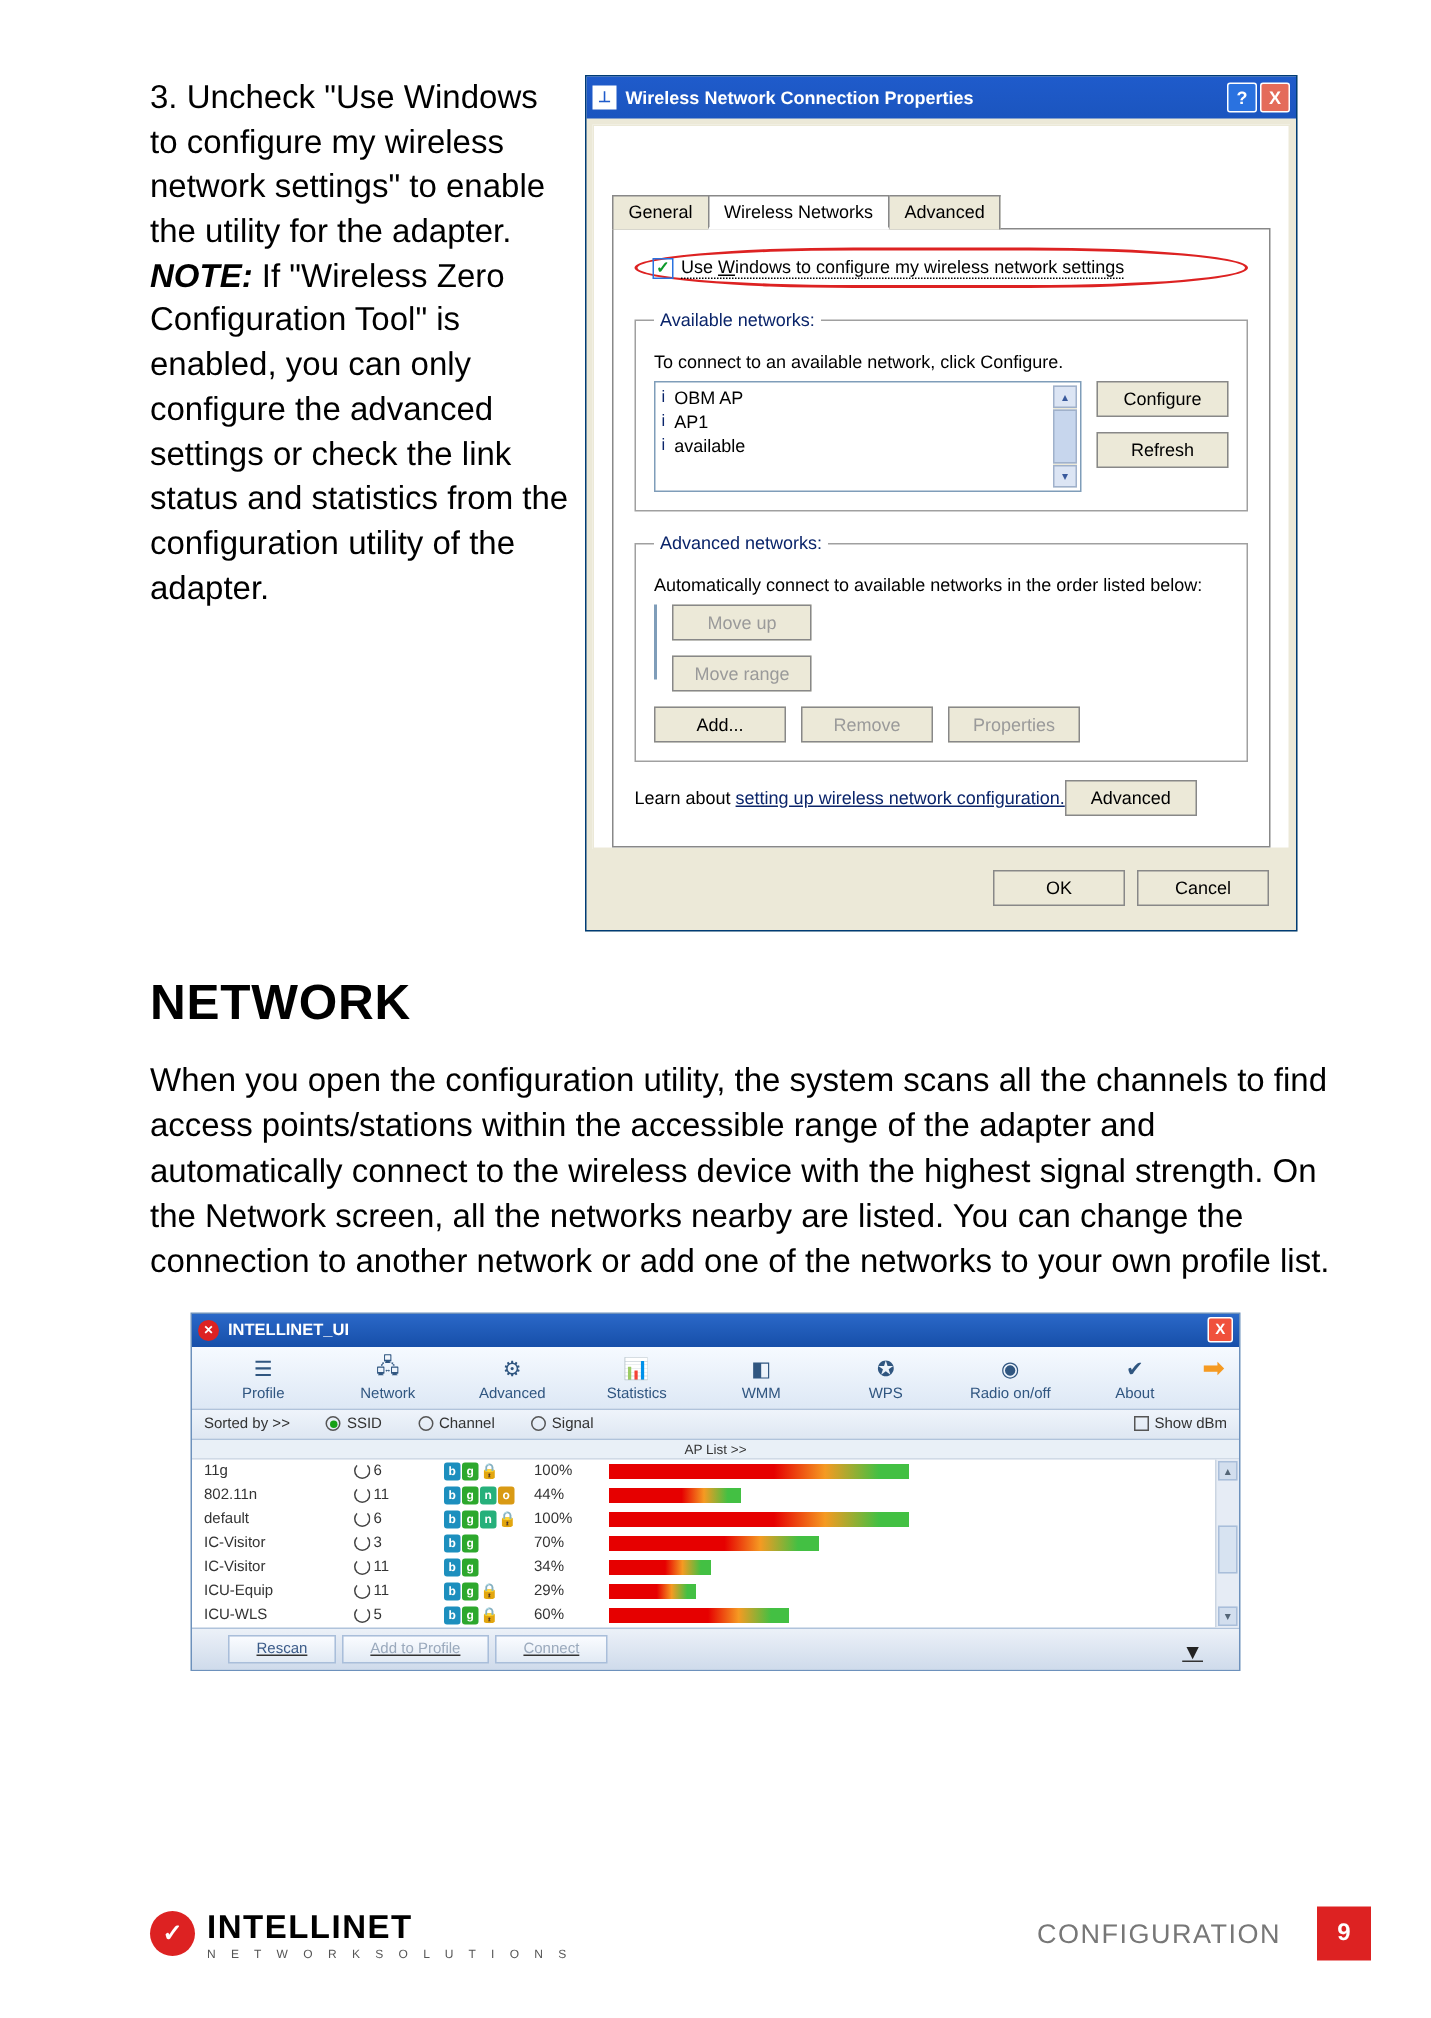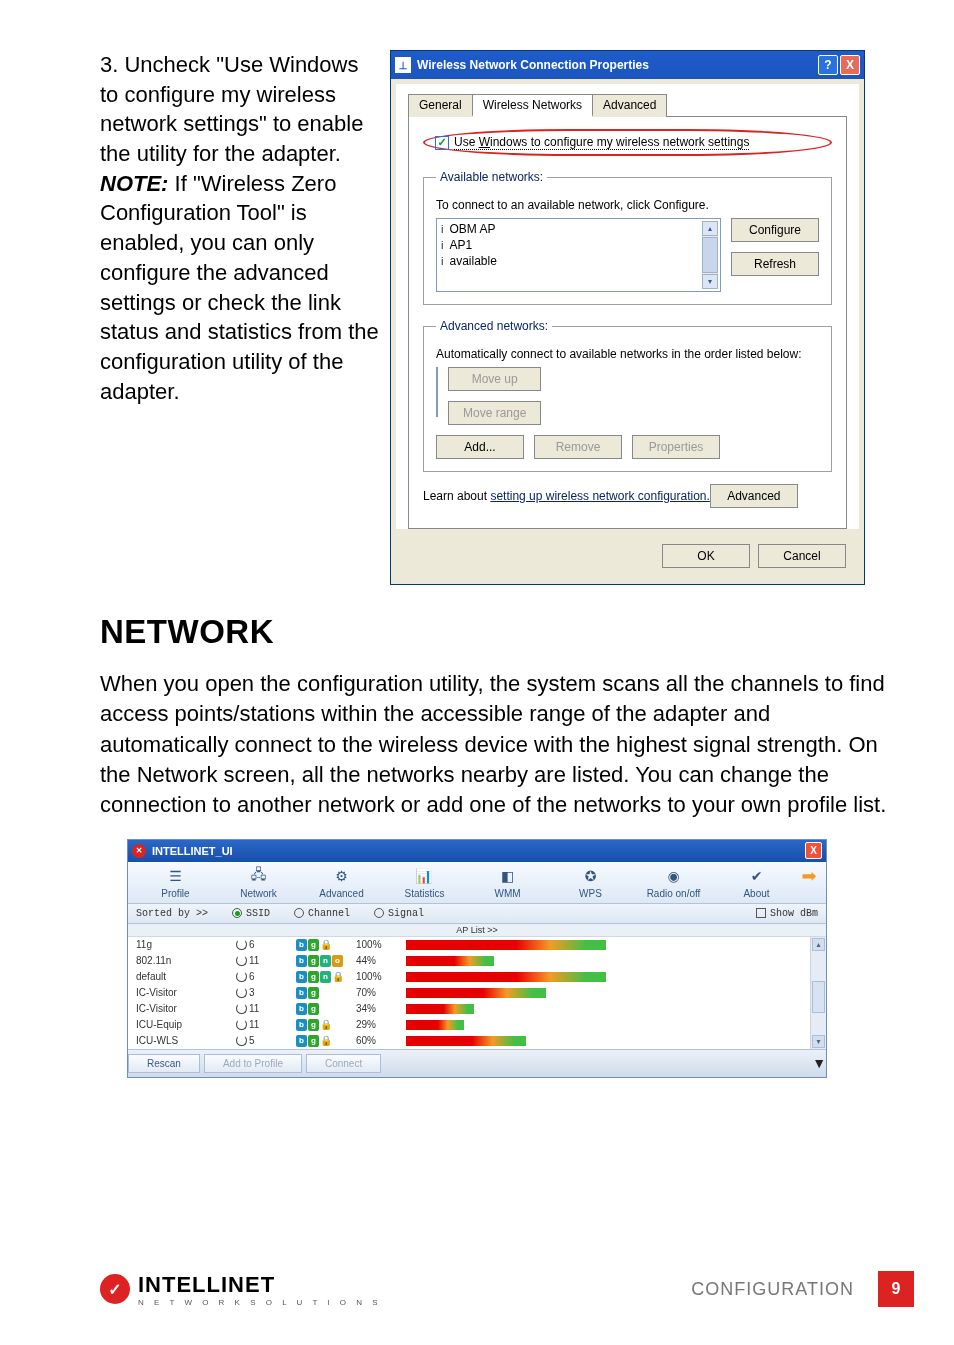--- a/index.html
+++ b/index.html
@@ -44,21 +44,21 @@
     width: 16px; height:16px; background:#fff; margin-right:6px;
     display:flex;align-items:center;justify-content:center;color:#1F5BCB;font-size:10px;font-weight:bold;
   }
   .dlg-title .t { flex:1; }
   .dlg-btns { display:flex; gap:2px;}
   .dlg-btns .b {
     width:20px;height:20px;background:#E46C5A;color:#fff;display:flex;align-items:center;justify-content:center;font-weight:bold;border:1px solid #fff;border-radius:2px;
   }
   .dlg-btns .help { background:#2A72E0; }
   .dlg-body { padding: 10px 12px 0 12px; background:#fff; margin:4px; border:1px solid #ECE9D8;}
-  .tabs { display:flex; font-size:12px; }
+  .tabs { display:flex; font-size:12px;margin-top:36px; }
   .tabs .tab {
     border:1px solid #888; border-bottom:none; padding:3px 10px;
     background:#ECE9D8; position:relative; margin-right:-1px;
   }
   .tabs .tab.active { background:#fff; border-bottom:2px solid #fff; z-index:2; font-weight:normal;}
   .tab-panel {
     border:1px solid #888; padding:12px 14px; background:#fff;
     margin-top:-1px;
   }
   .chk-row {
@@ -132,21 +132,21 @@
   }
   .tool { flex:1; display:flex; flex-direction:column; align-items:center; gap:2px; color:#305680;}
   .tool .ic { width:22px;height:20px;display:flex;align-items:center;justify-content:center;font-size:14px;color:#305680;}
   .tool.arrow { flex:0 0 22px; }
   .tool.arrow .ic { color:#F59A22; font-size:18px;}
 
   .sortbar {
     display:flex; align-items:flex-start;
     background: linear-gradient(#EFF4FB,#DEE7F2);
     border-bottom:1px solid #B0C3DB;
-    padding: 4px 8px; gap: 24px; font-family: Liberation Mono, monospace;
+    padding: 4px 8px; gap: 24px;
   }
   .sortbar .sb-lab {}
   .sb-opt { display:flex; align-items:center; gap:4px;}
   .radio { width:10px;height:10px;border-radius:50%;border:1px solid #555;display:inline-flex;align-items:center;justify-content:center;}
   .radio.sel::after { content:""; width:5px;height:5px;border-radius:50%;background:#16A016;}
   .cbx { width:10px;height:10px;border:1px solid #555;display:inline-block;}
   .aplist {
     text-align:center; font-size:9px; color:#333;
     background:#E9F0F7; padding:1px 0; border-bottom:1px solid #D0DAE6;
   }
@@ -176,24 +176,24 @@
     background: linear-gradient(90deg,#E60000 0%,#E60000 55%,#F59A22 72%,#43C043 90%);
   }
   .grid-wrap { display:flex; }
   .rows { flex:1; }
   .sscroll { width:16px;background:#E6ECF5;border-left:1px solid #CBD5E2;display:flex;flex-direction:column;}
   .sscroll .arr { height:13px;background:#D2DEEE;border:1px solid #A9BEDA;margin:1px;display:flex;align-items:center;justify-content:center;color:#567;font-size:8px;}
   .sscroll .trk { flex:1;margin:1px;background:#E6ECF5;position:relative;}
   .sscroll .th { position:absolute;top:28px;left:0;right:0;height:32px;background:#D7E3F1;border:1px solid #A9BEDA;}
 
   .iui-foot {
-    display:flex; align-items:center;
+    display:flex; align-items:flex-end;
     background: linear-gradient(#ECF1F8,#CFDBEB);
     border-top:1px solid #B0C3DB;
-    padding:4px 0; gap:4px;
+    padding:4px 24px; gap:4px;text-decoration:underline;
   }
   .fbtn {
     border:1px solid #A9BEDA; background:linear-gradient(#FAFCFF,#E2EAF4);
     padding:3px 18px; font-size:10px; color:#3A5A88;
   }
   .fbtn.disabled { color:#9AA9BC; }
   .drop { margin-left:auto; color:#222; font-size:14px;}
 
   
   .page-footer {

